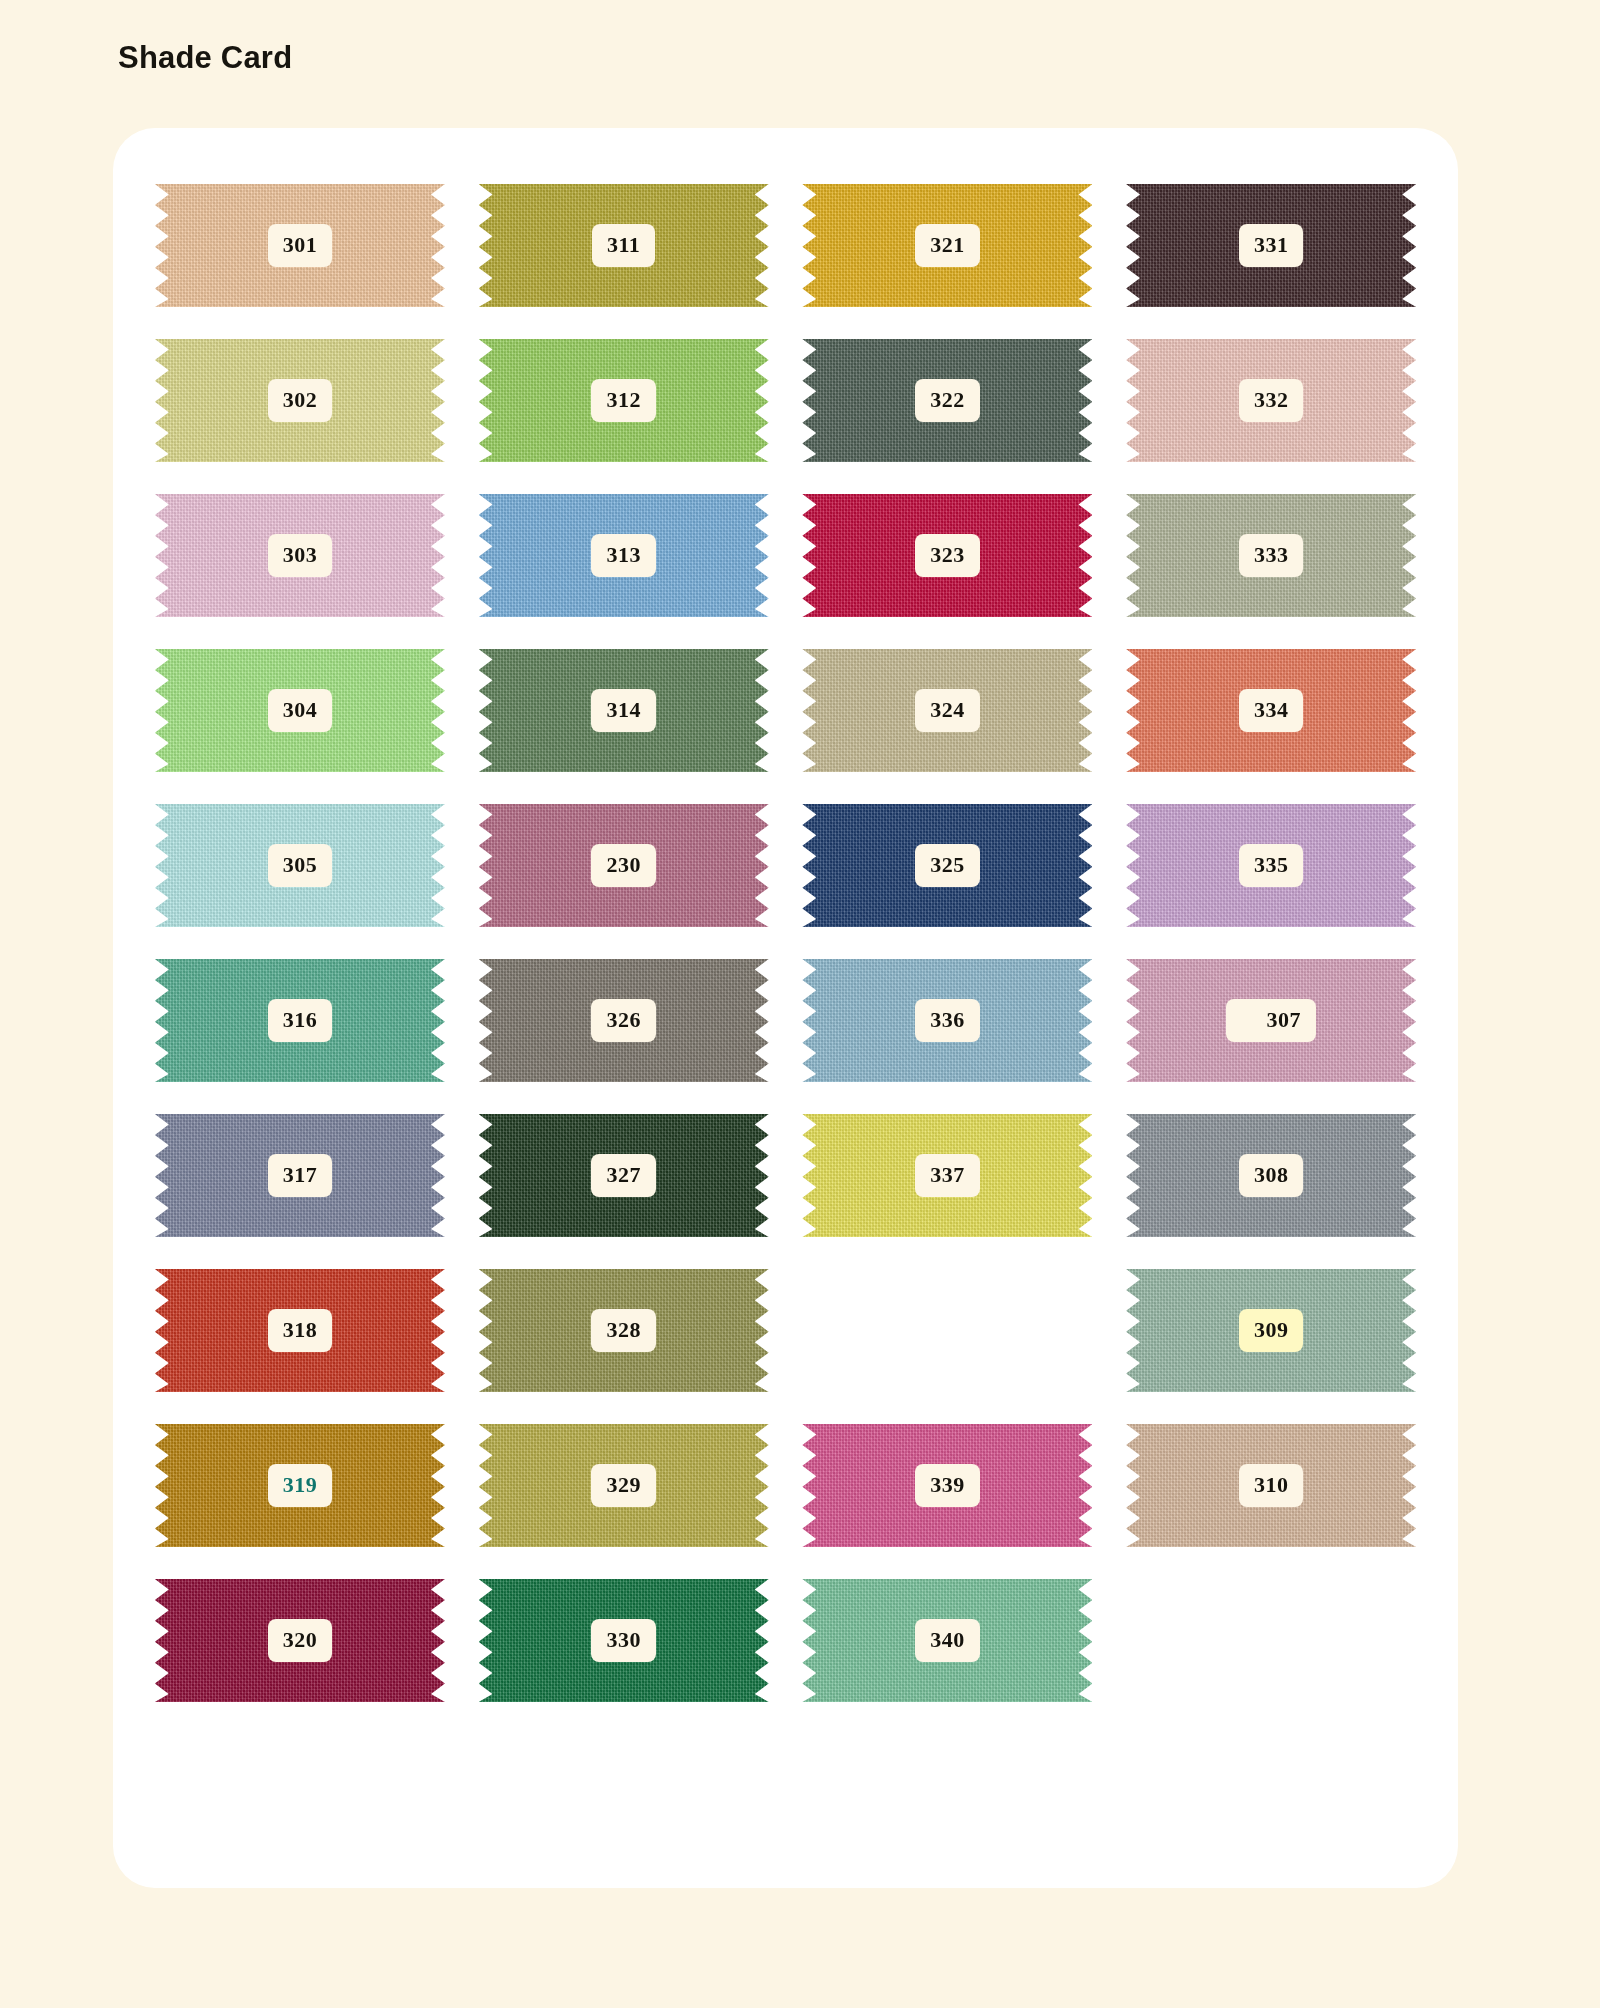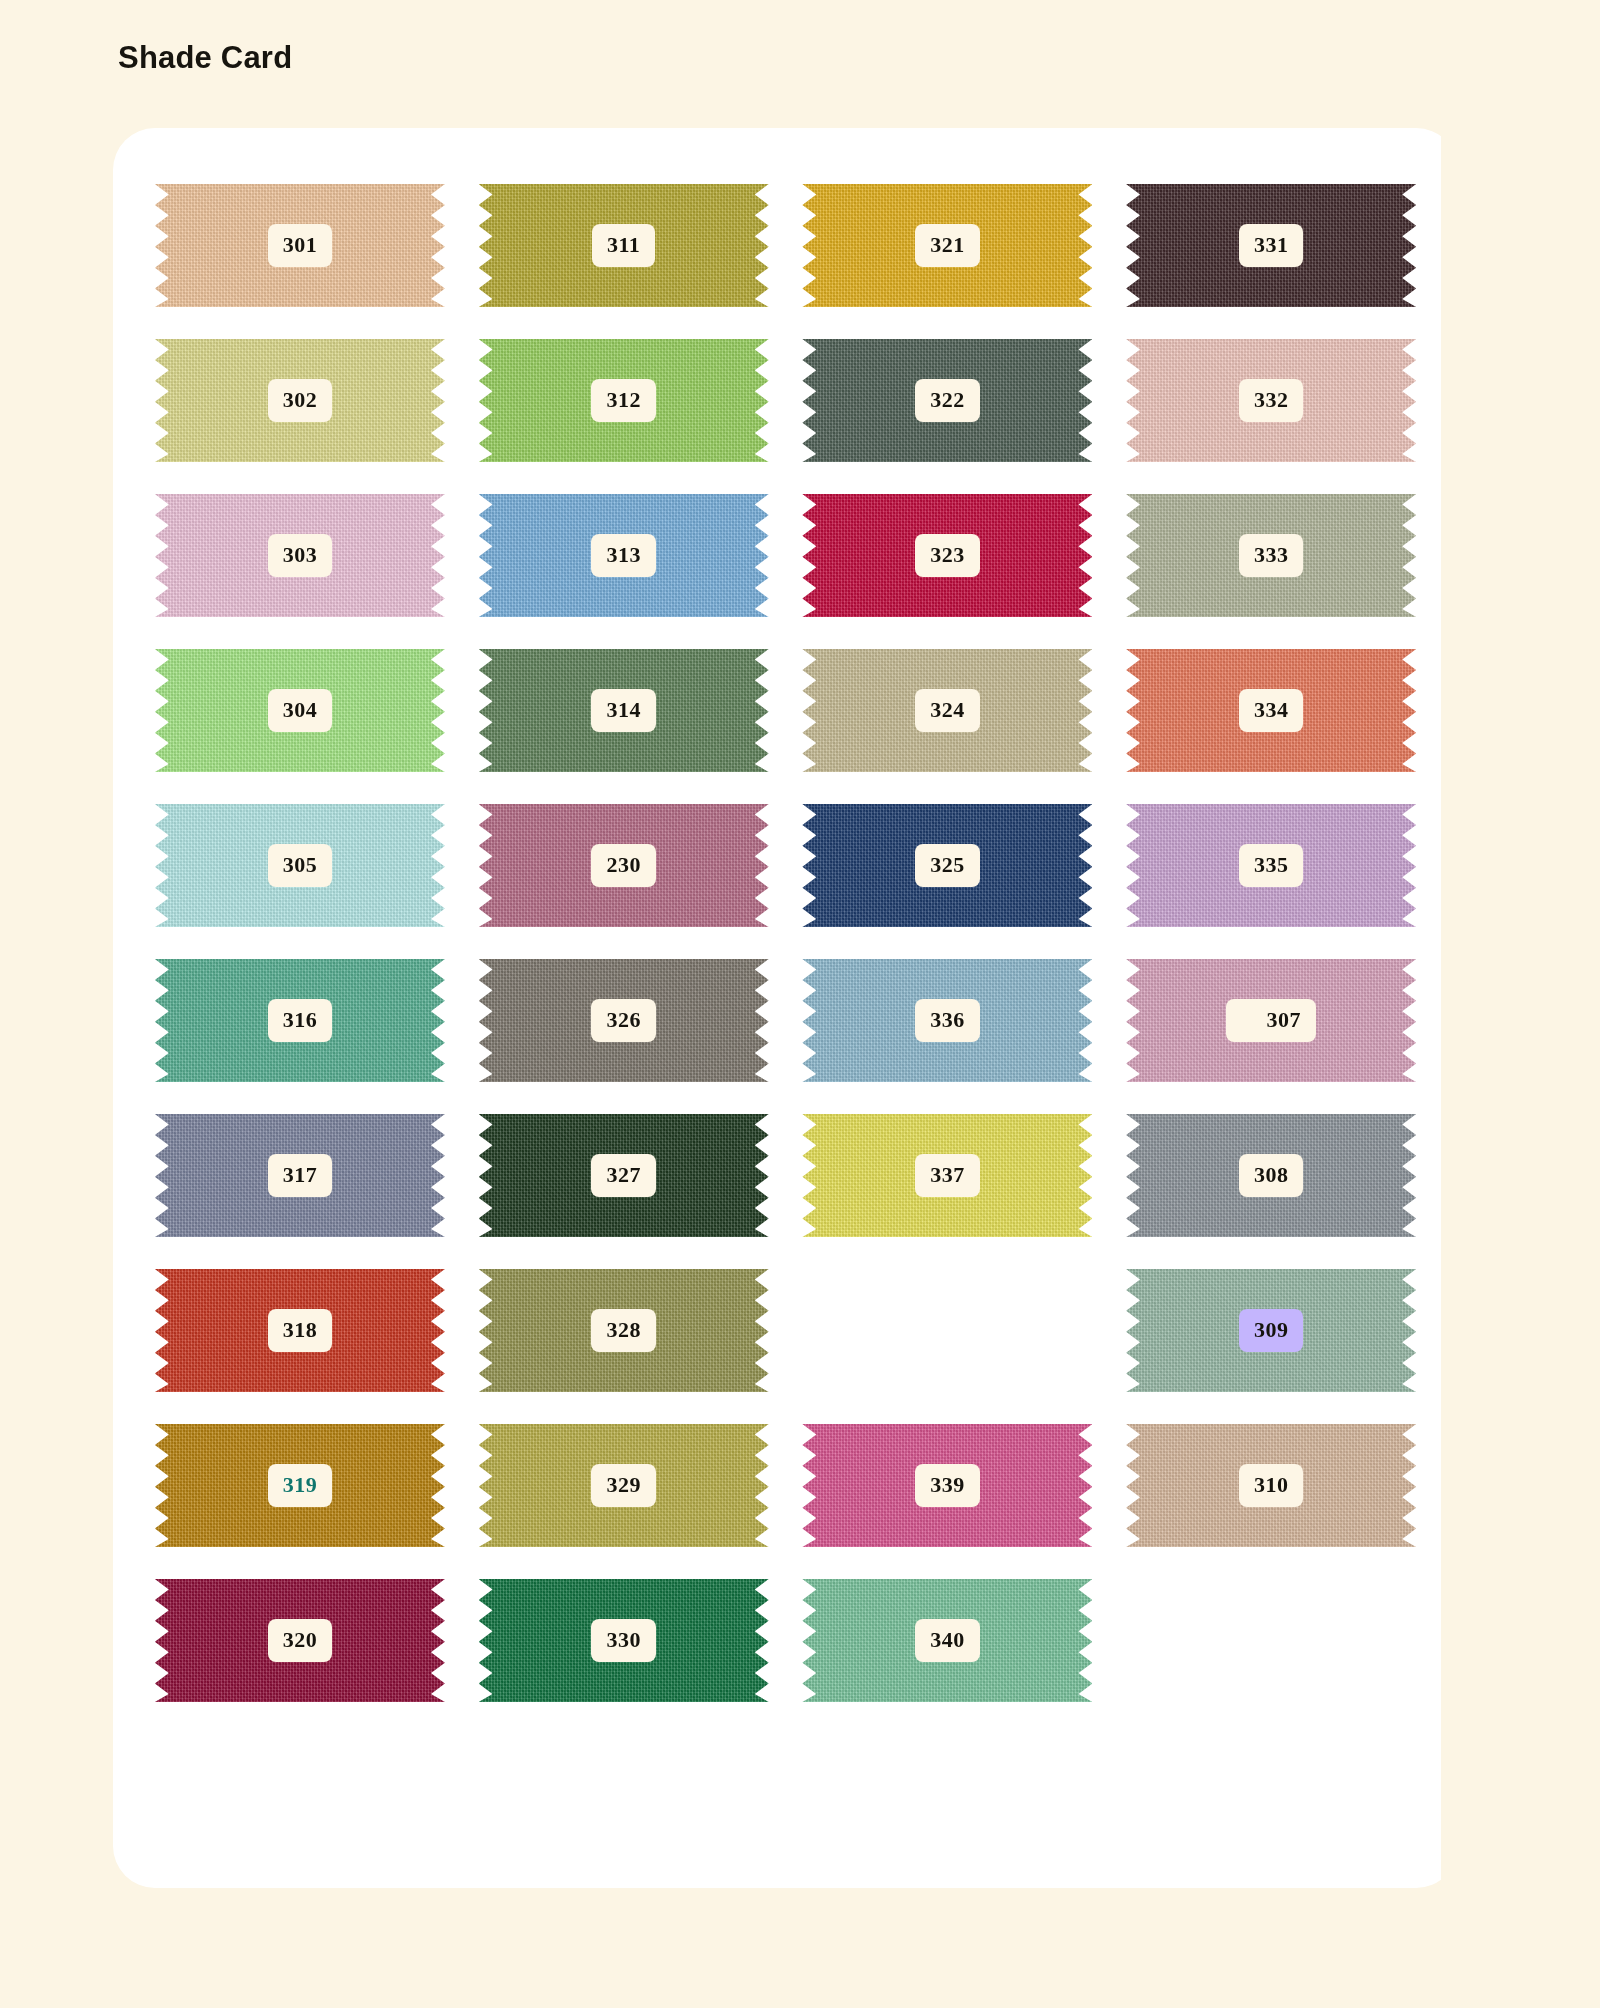--- a/index.html
+++ b/index.html
@@ -9,21 +9,21 @@
     padding: 0;
     width: 1600px;
     height: 2008px;
     background: #fcf5e4;
     font-family: "Liberation Sans", sans-serif;
     -webkit-font-smoothing: antialiased;
   }
 
   #page {
     position: relative;
-    width: 1441px;
+    width: 1600px;
     height: 2008px;
     background: #fcf5e4;
     overflow: hidden;
   }
 
   #page-title {
     position: absolute;
     left: 118px;
     top: 40px;
     font-size: 31px;
@@ -364,21 +364,21 @@
             <div class="swatch-shadow"></div>
             <div class="swatch-body" style="background-color: rgb(147, 147, 79);"></div>
             <div class="swatch-label" style="background: rgb(253, 246, 230); color: rgb(22, 20, 14);">328</div>
           </div>
         </div>
         <div class="cell empty"></div>
         <div class="cell">
           <div class="swatch">
             <div class="swatch-shadow"></div>
             <div class="swatch-body" style="background-color: rgb(150, 184, 165);"></div>
-            <div class="swatch-label" style="background: #c4b5fd; color: rgb(22, 20, 14);">309</div>
+            <div class="swatch-label" style="background: #fef9c3; color: rgb(22, 20, 14);">309</div>
           </div>
         </div>
         <div class="cell">
           <div class="swatch">
             <div class="swatch-shadow"></div>
             <div class="swatch-body" style="background-color: rgb(184, 130, 13);"></div>
             <div class="swatch-label" style="background: rgb(253, 246, 230); color: #0f766e;">319</div>
           </div>
         </div>
         <div class="cell">

